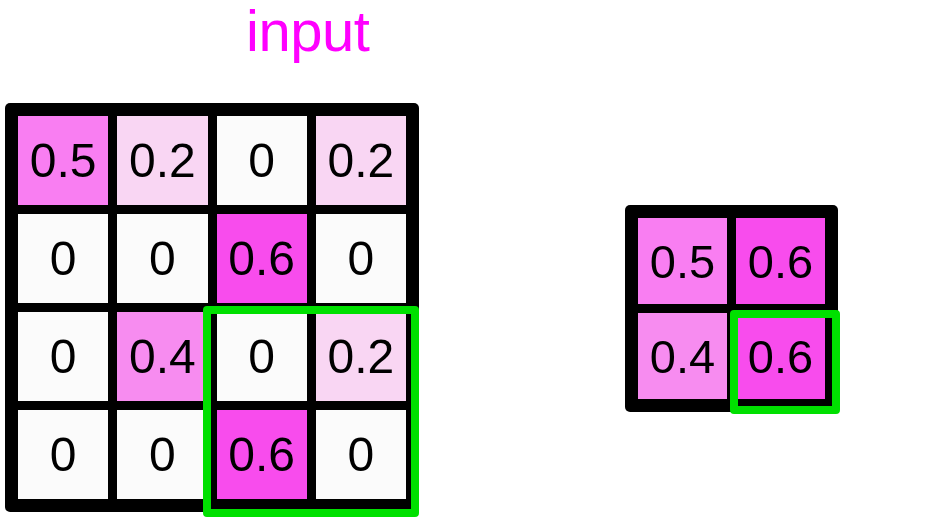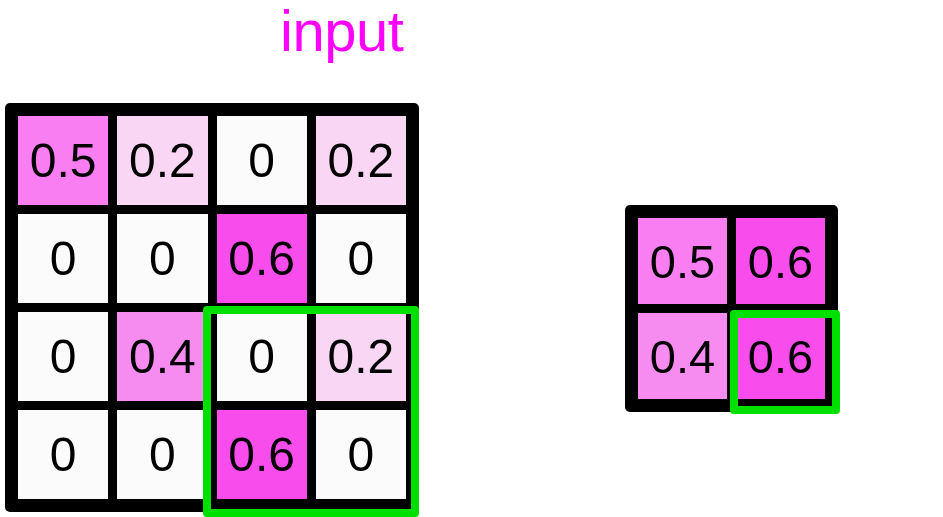--- a/index.html
+++ b/index.html
@@ -78,21 +78,21 @@
     pointer-events: none;
   }
   #highlight-input  { left: 203px; top: 306px; width: 216px; height: 211px; }
   #highlight-output { left: 730px; top: 310px; width: 110px; height: 104px; }
 </style>
 </head>
 <body>
 
 <div id="canvas" style="background: rgb(255, 255, 255);">
 
-  <div class="section-label" id="label-input" style="color: rgb(255, 0, 255); margin-left: 34px;">input</div>
+  <div class="section-label" id="label-input" style="color: rgb(255, 0, 255);">input</div>
 
 
   <div class="grid" id="grid-input" style="background: rgb(0, 0, 0);">
       <div class="cell" style="background: rgb(249, 126, 242);">0.5</div>
       <div class="cell" style="background: rgb(249, 214, 243);">0.2</div>
       <div class="cell" style="background: rgb(251, 251, 251);">0</div>
       <div class="cell" style="background: rgb(249, 214, 243);">0.2</div>
       <div class="cell" style="background: rgb(251, 251, 251);">0</div>
       <div class="cell" style="background: rgb(251, 251, 251);">0</div>
       <div class="cell" style="background: rgb(248, 76, 237);">0.6</div>

